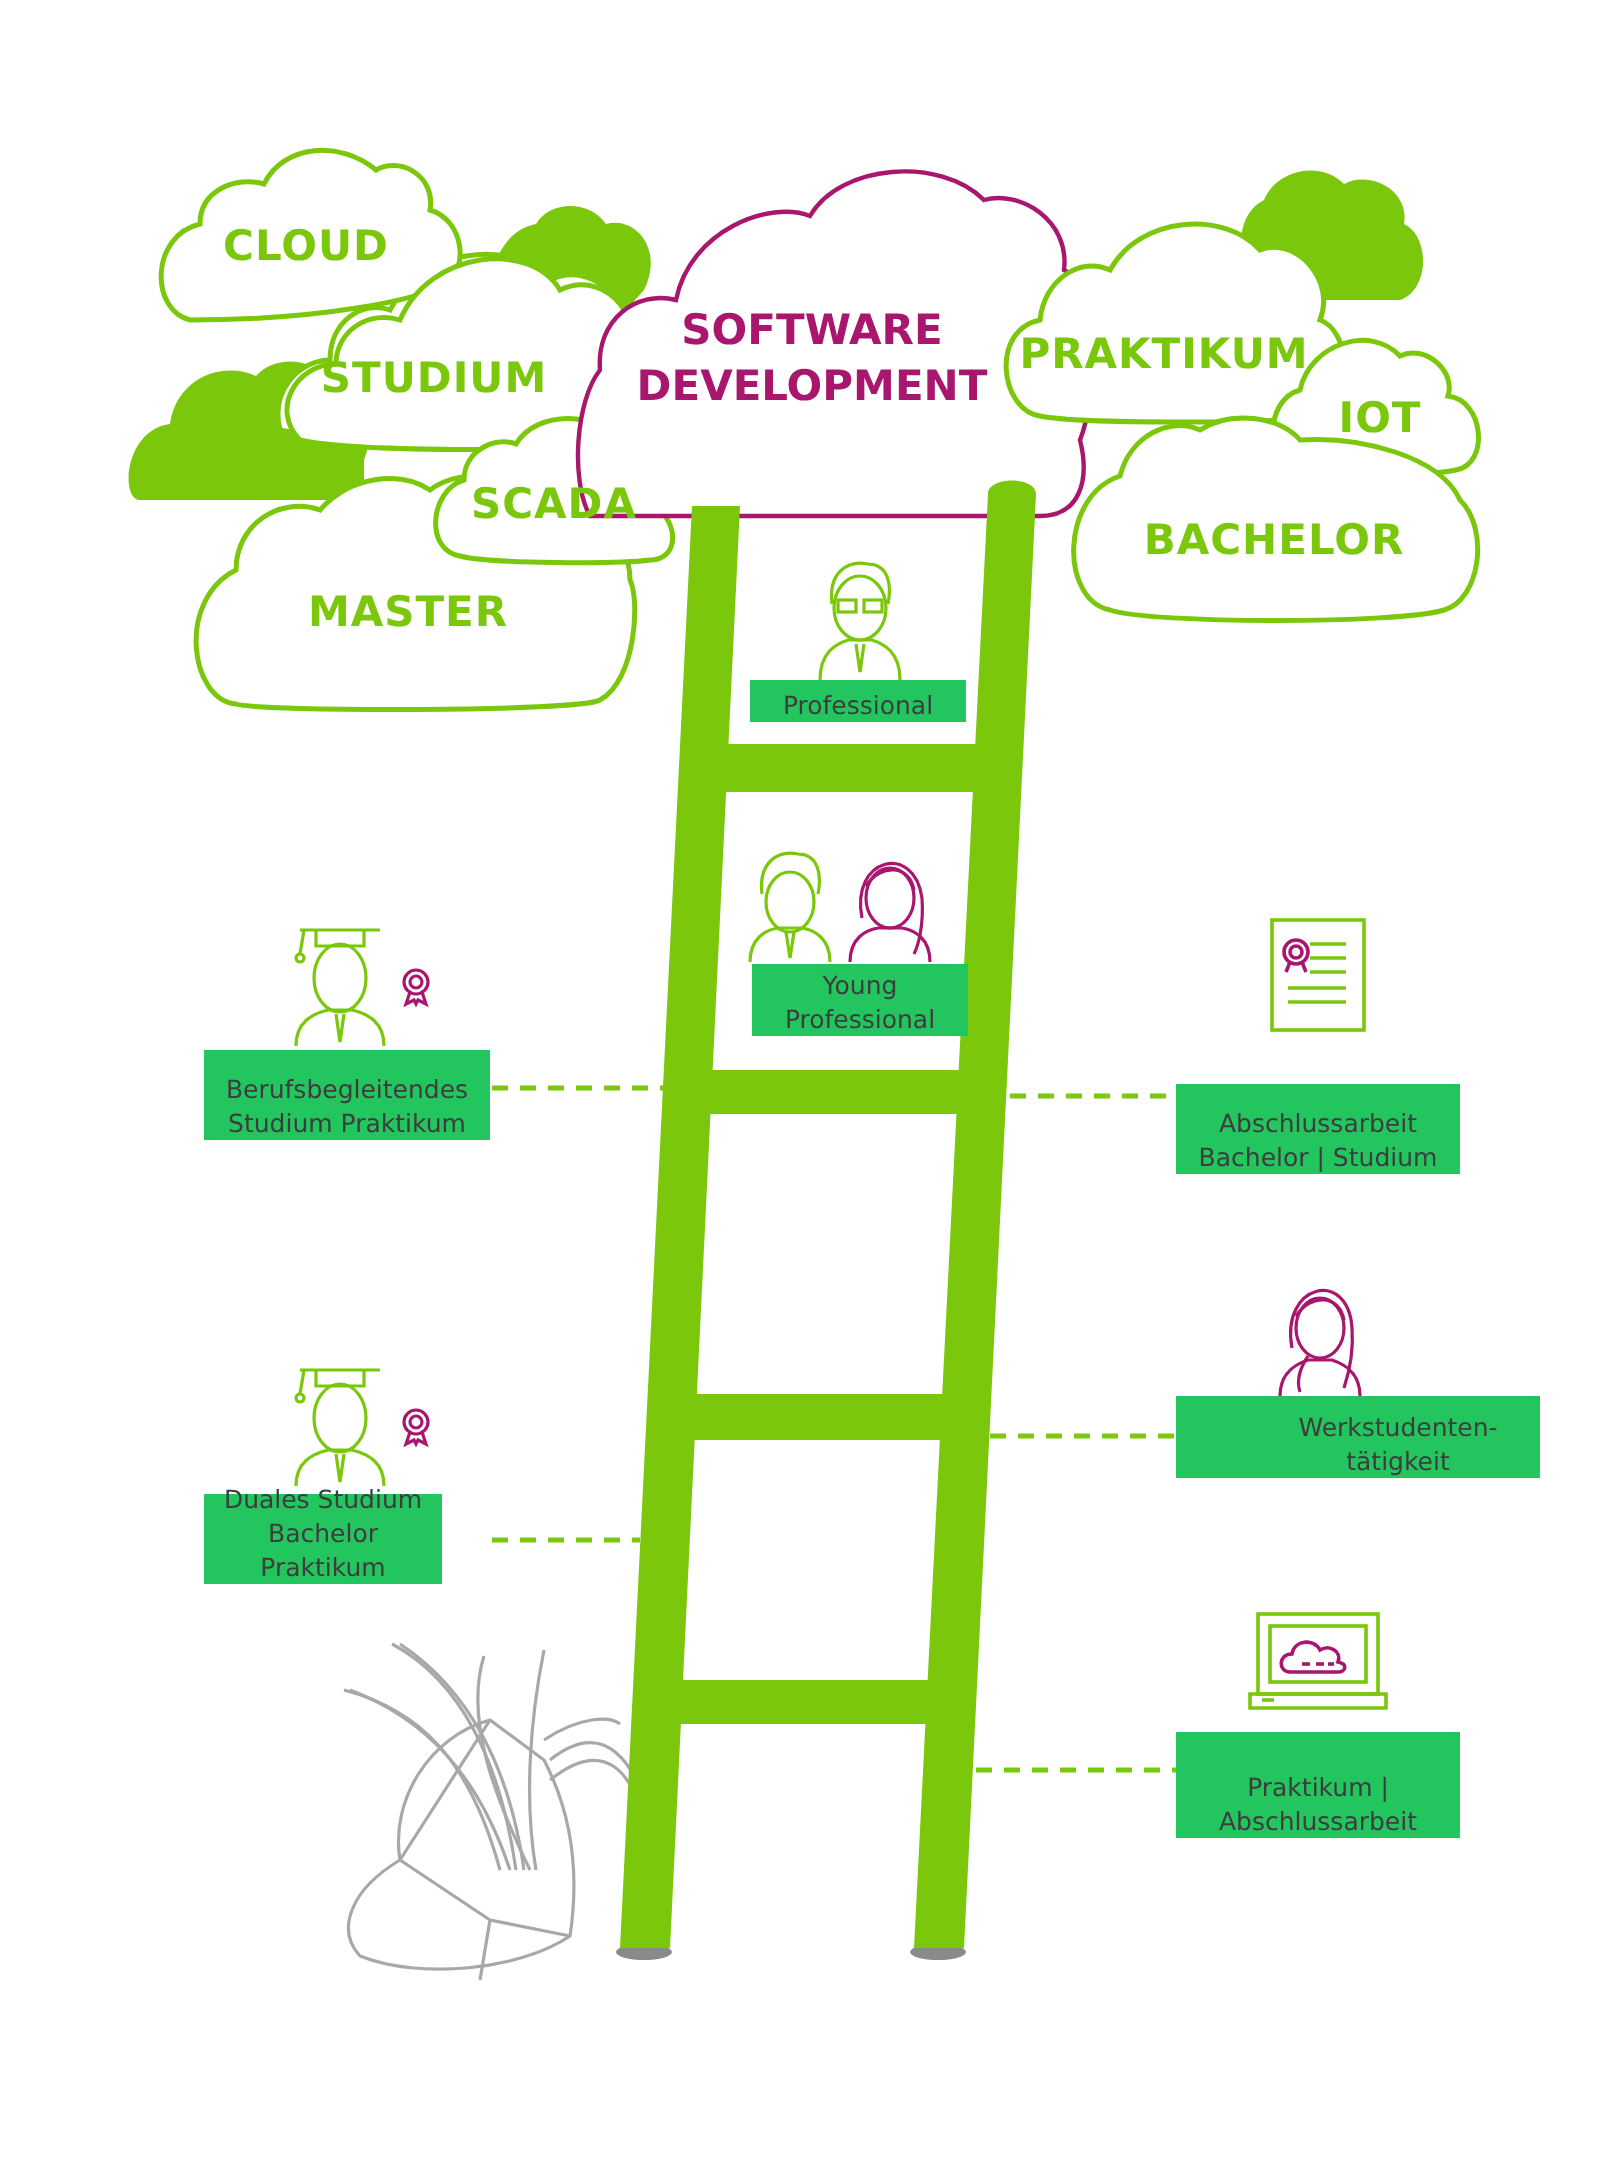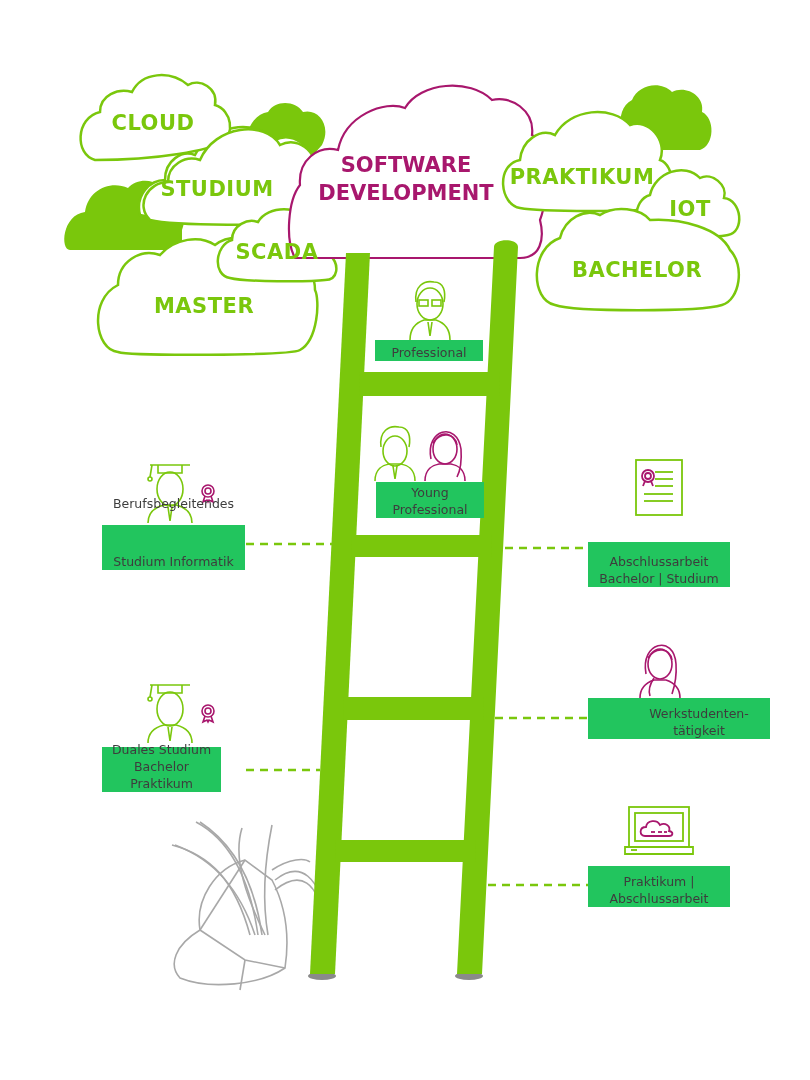--- a/index.html
+++ b/index.html
@@ -178,33 +178,33 @@
 </svg>
 
 <div class="label" style="left:375px;top:340px;width:108px;height:21px;">
   <span>Professional</span>
 </div>
 <div class="label" style="left:376px;top:482px;width:108px;height:36px;">
   <span>Young</span>
   <span>Professional</span>
 </div>
 
-<div class="label" style="left:102px;top:525px;width:143px;height:45px;gap:41px;">
+<div class="label" style="left:102px;top:525px;width:143px;height:45px;">
   <span>Berufsbegleitendes</span>
-  <span>Studium Informatik</span>
+  <span>Studium Praktikum</span>
 </div>
 <div class="label" style="left:102px;top:747px;width:119px;height:45px;">
   <span>Duales Studium</span>
   <span>Bachelor Praktikum</span>
 </div>
 
 <div class="label" style="left:588px;top:528px;width:142px;height:45px;margin-top:14px;">
   <span>Abschlussarbeit</span>
   <span>Bachelor | Studium</span>
 </div>
 <div class="label" style="left:588px;top:698px;width:142px;height:41px;padding-left:40px;">
   <span>Werkstudenten-</span>
   <span>tätigkeit</span>
 </div>
-<div class="label" style="left:588px;top:866px;width:142px;height:41px;">
+<div class="label" style="left:588px;top:866px;width:142px;height:53px;">
   <span>Praktikum |</span>
   <span>Abschlussarbeit</span>
 </div>
 
 </body></html>

